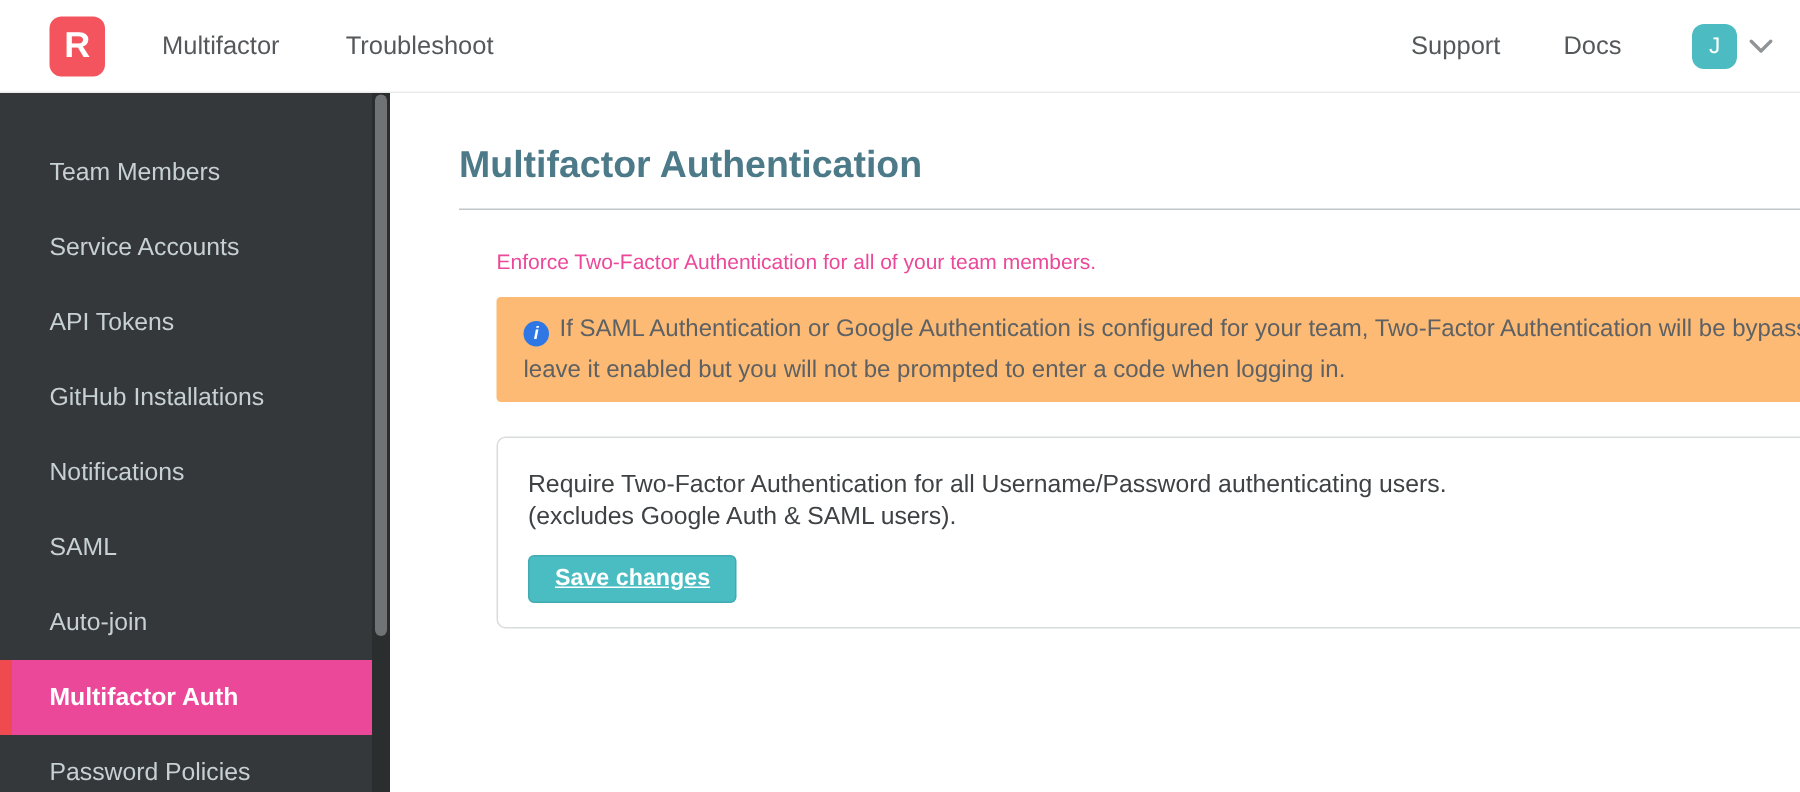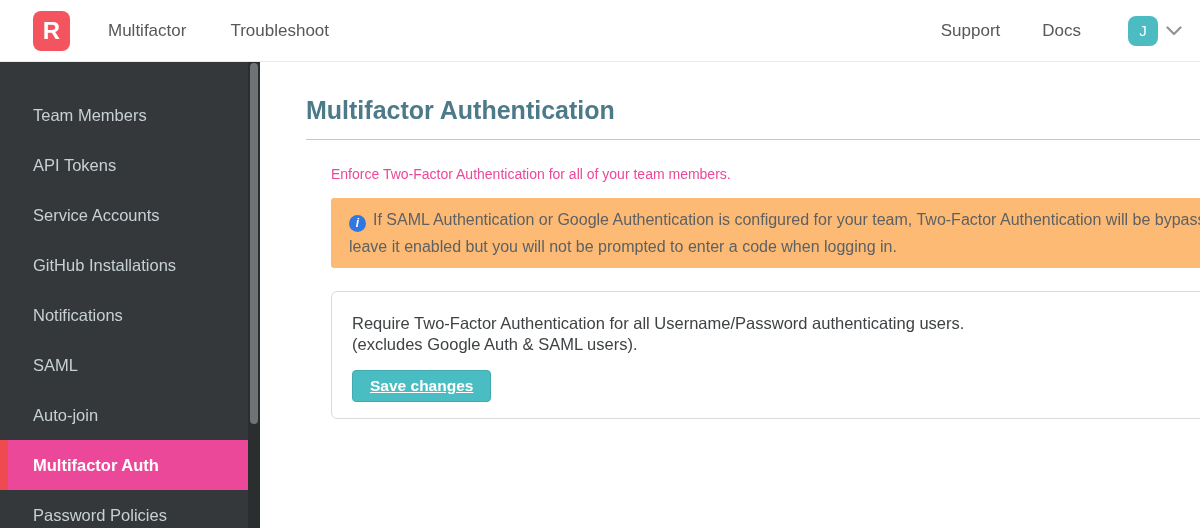--- a/index.html
+++ b/index.html
@@ -90,24 +90,24 @@
       </div>
     </div>
   </div>
 
   <div class="sidebar">
     <div class="side-list">
       <div class="side-item">
         <span>Team Members</span>
       </div>
       <div class="side-item">
-        <span>API Tokens</span>
+        <span>Service Accounts</span>
       </div>
       <div class="side-item">
-        <span>Service Accounts</span>
+        <span>API Tokens</span>
       </div>
       <div class="side-item">
         <span>GitHub Installations</span>
       </div>
       <div class="side-item">
         <span>Notifications</span>
       </div>
       <div class="side-item">
         <span>SAML</span>
       </div>

